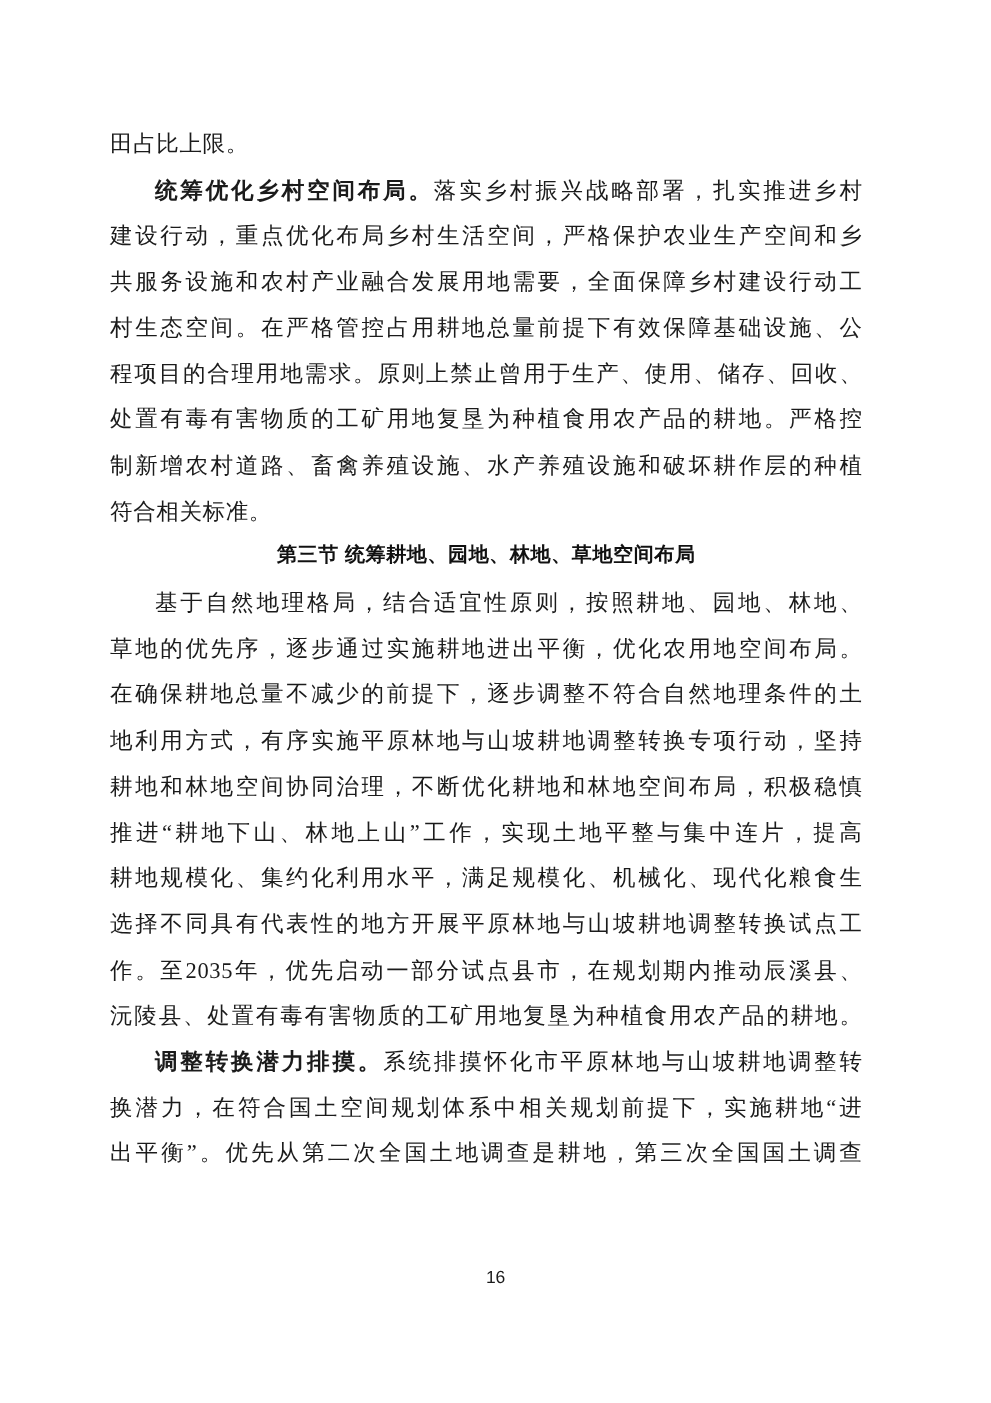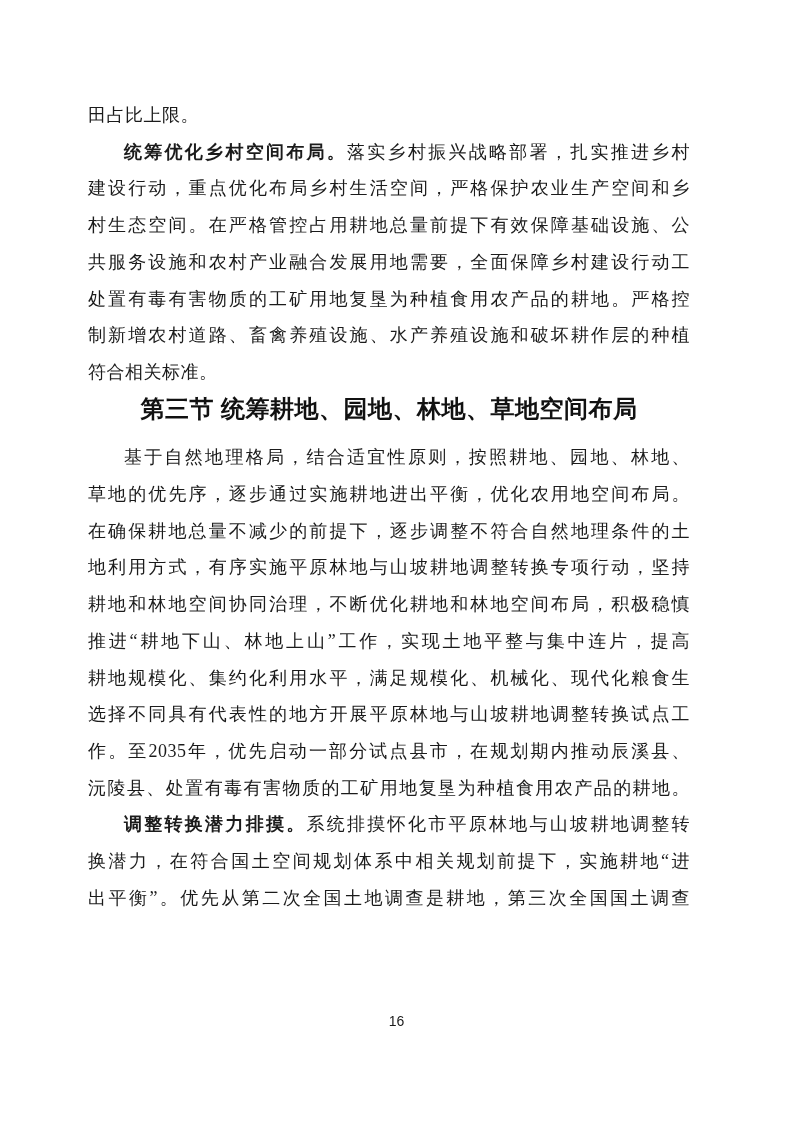--- a/index.html
+++ b/index.html
@@ -37,26 +37,26 @@
   .indent {
     text-indent: 2em;
   }
   .lead {
     font-family: Liberation Serif, serif;
     font-weight: bold;
   }
   .heading {
     font-family: "Liberation Sans", "DejaVu Sans", sans-serif;
     font-weight: bold;
-    font-size: 24px;
+    font-size: 16px;
     line-height: 36.7px;
     color: #111111;
     text-align: left;
     text-align-last: center;
-    margin-bottom: 12px;
+    margin-bottom: 0;
     letter-spacing: 0.5px;
   }
   .page-number {
     position: absolute;
     top: 1013px;
     left: 0;
     width: 100%;
     text-align: center;
     font-family: "Liberation Sans", "DejaVu Sans", sans-serif;
     font-size: 14px;
@@ -66,22 +66,23 @@
 </head>
 <body>
 
 <div class="page">
   <div class="content">
 
     <div class="line short">田占比上限。</div>
 
     <div class="line indent"><span class="lead">统筹优化乡村空间布局。</span><span>落实乡村振兴战略部署，扎实推进乡村</span></div>
     <div class="line">建设行动，重点优化布局乡村生活空间，严格保护农业生产空间和乡</div>
+    <div class="line">共服务设施和农村产业融合发展用地需要，全面保障乡村建设行动工</div>
     <div class="line">村生态空间。在严格管控占用耕地总量前提下有效保障基础设施、公</div>
-    <div class="line">共服务设施和农村产业融合发展用地需要，全面保障乡村建设行动工</div>
+    <div class="line">程项目的合理用地需求。原则上禁止曾用于生产、使用、储存、回收、</div>
     <div class="line">处置有毒有害物质的工矿用地复垦为种植食用农产品的耕地。严格控</div>
     <div class="line">制新增农村道路、畜禽养殖设施、水产养殖设施和破坏耕作层的种植</div>
     <div class="line short">符合相关标准。</div>
 
     <div class="heading">第三节 统筹耕地、园地、林地、草地空间布局</div>
 
     <div class="line indent">基于自然地理格局，结合适宜性原则，按照耕地、园地、林地、</div>
     <div class="line">草地的优先序，逐步通过实施耕地进出平衡，优化农用地空间布局。</div>
     <div class="line">在确保耕地总量不减少的前提下，逐步调整不符合自然地理条件的土</div>
     <div class="line">地利用方式，有序实施平原林地与山坡耕地调整转换专项行动，坚持</div>

